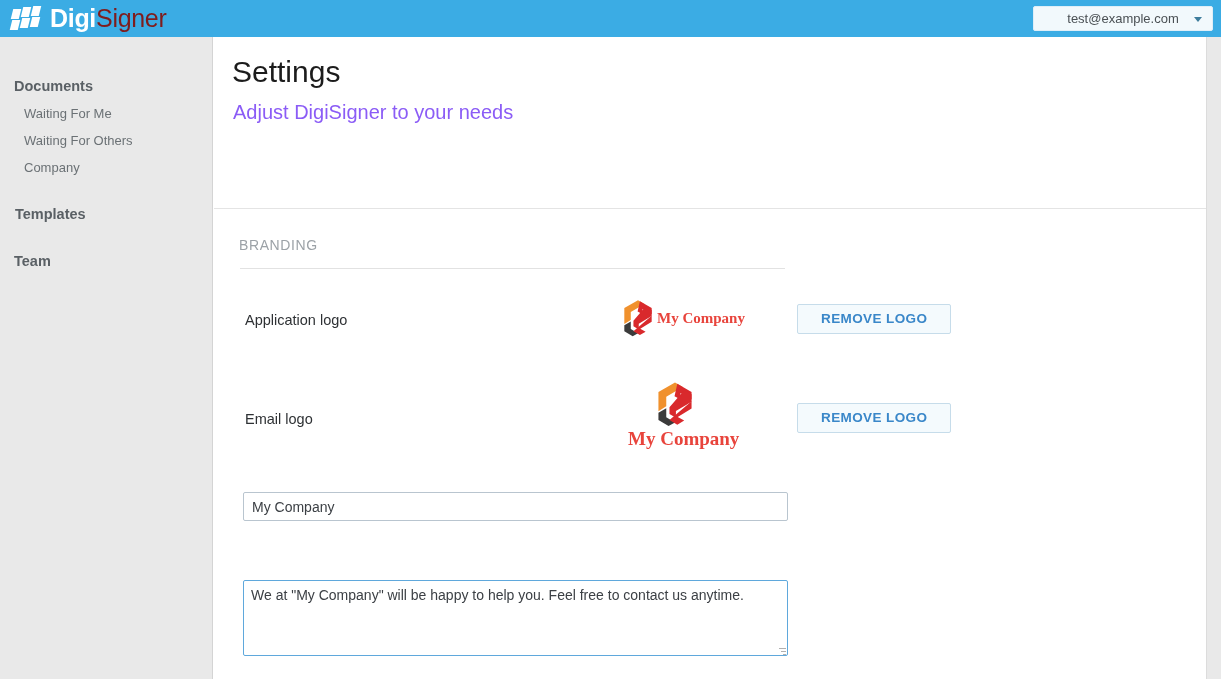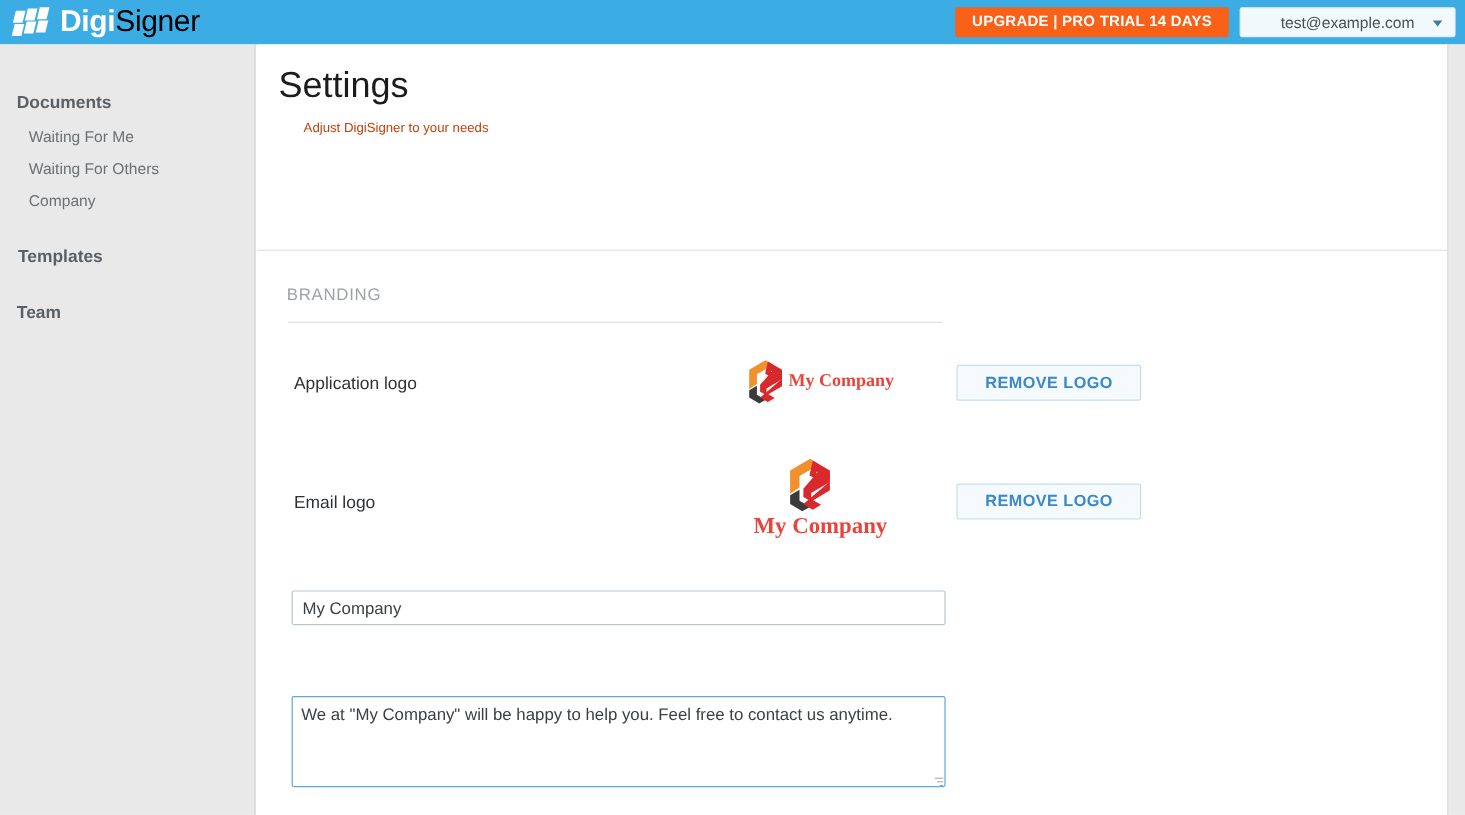--- a/index.html
+++ b/index.html
@@ -48,21 +48,21 @@
   .brand-text {
     font-size: 25px;
     font-weight: 700;
     letter-spacing: -0.3px;
     color: #ffffff;
     line-height: 1;
     white-space: nowrap;
   }
   .brand-text .light {
     font-weight: 400;
-    color: #000000;
+    color: #7f1d1d;
   }
 
   .upgrade-btn {
     position: absolute;
     right: 197px;
     top: 6px;
     height: 25px;
     padding: 0 14px;
     background: #f96119;
     color: #ffffff;
@@ -143,24 +143,23 @@
     position: absolute;
     left: 18px; top: 20px;
     font-size: 30px;
     font-weight: 400;
     color: #1c1c1c;
     line-height: 1;
   }
   .page-sub {
     position: absolute;
     left: 19px; top: 65px;
-    font-size: 11px;
-    color: #c2410c;
-    line-height: 1;
-    margin-left: 20px;
+    font-size: 20px;
+    color: #8b5cf6;
+    line-height: 1;
   }
   .tabs {
     position: absolute;
     left: 0; top: 135px;
     width: 992px;
     height: 36px;
   }
   .tab {
     position: absolute;
     top: 0;
@@ -339,21 +338,20 @@
       <i style="left:0px;  top:3px;"></i>
       <i style="left:10px; top:1px;"></i>
       <i style="left:20px; top:0px;"></i>
       <i style="left:-1px; top:14px;"></i>
       <i style="left:9px;  top:12px;"></i>
       <i style="left:19px; top:11px;"></i>
     </span>
     <span class="brand-text"><span>Digi</span><span class="light">Signer</span></span>
   </div>
 
-  <button class="upgrade-btn">UPGRADE | PRO TRIAL 14 DAYS</button>
 
   <div class="user-btn">
     <span>test@example.com</span>
     <span class="caret"></span>
   </div>
 </div>
 
 <div class="sidebar">
   <div class="nav-head" style="position:absolute;left:0;top:42px;">
     <span>Documents</span>

